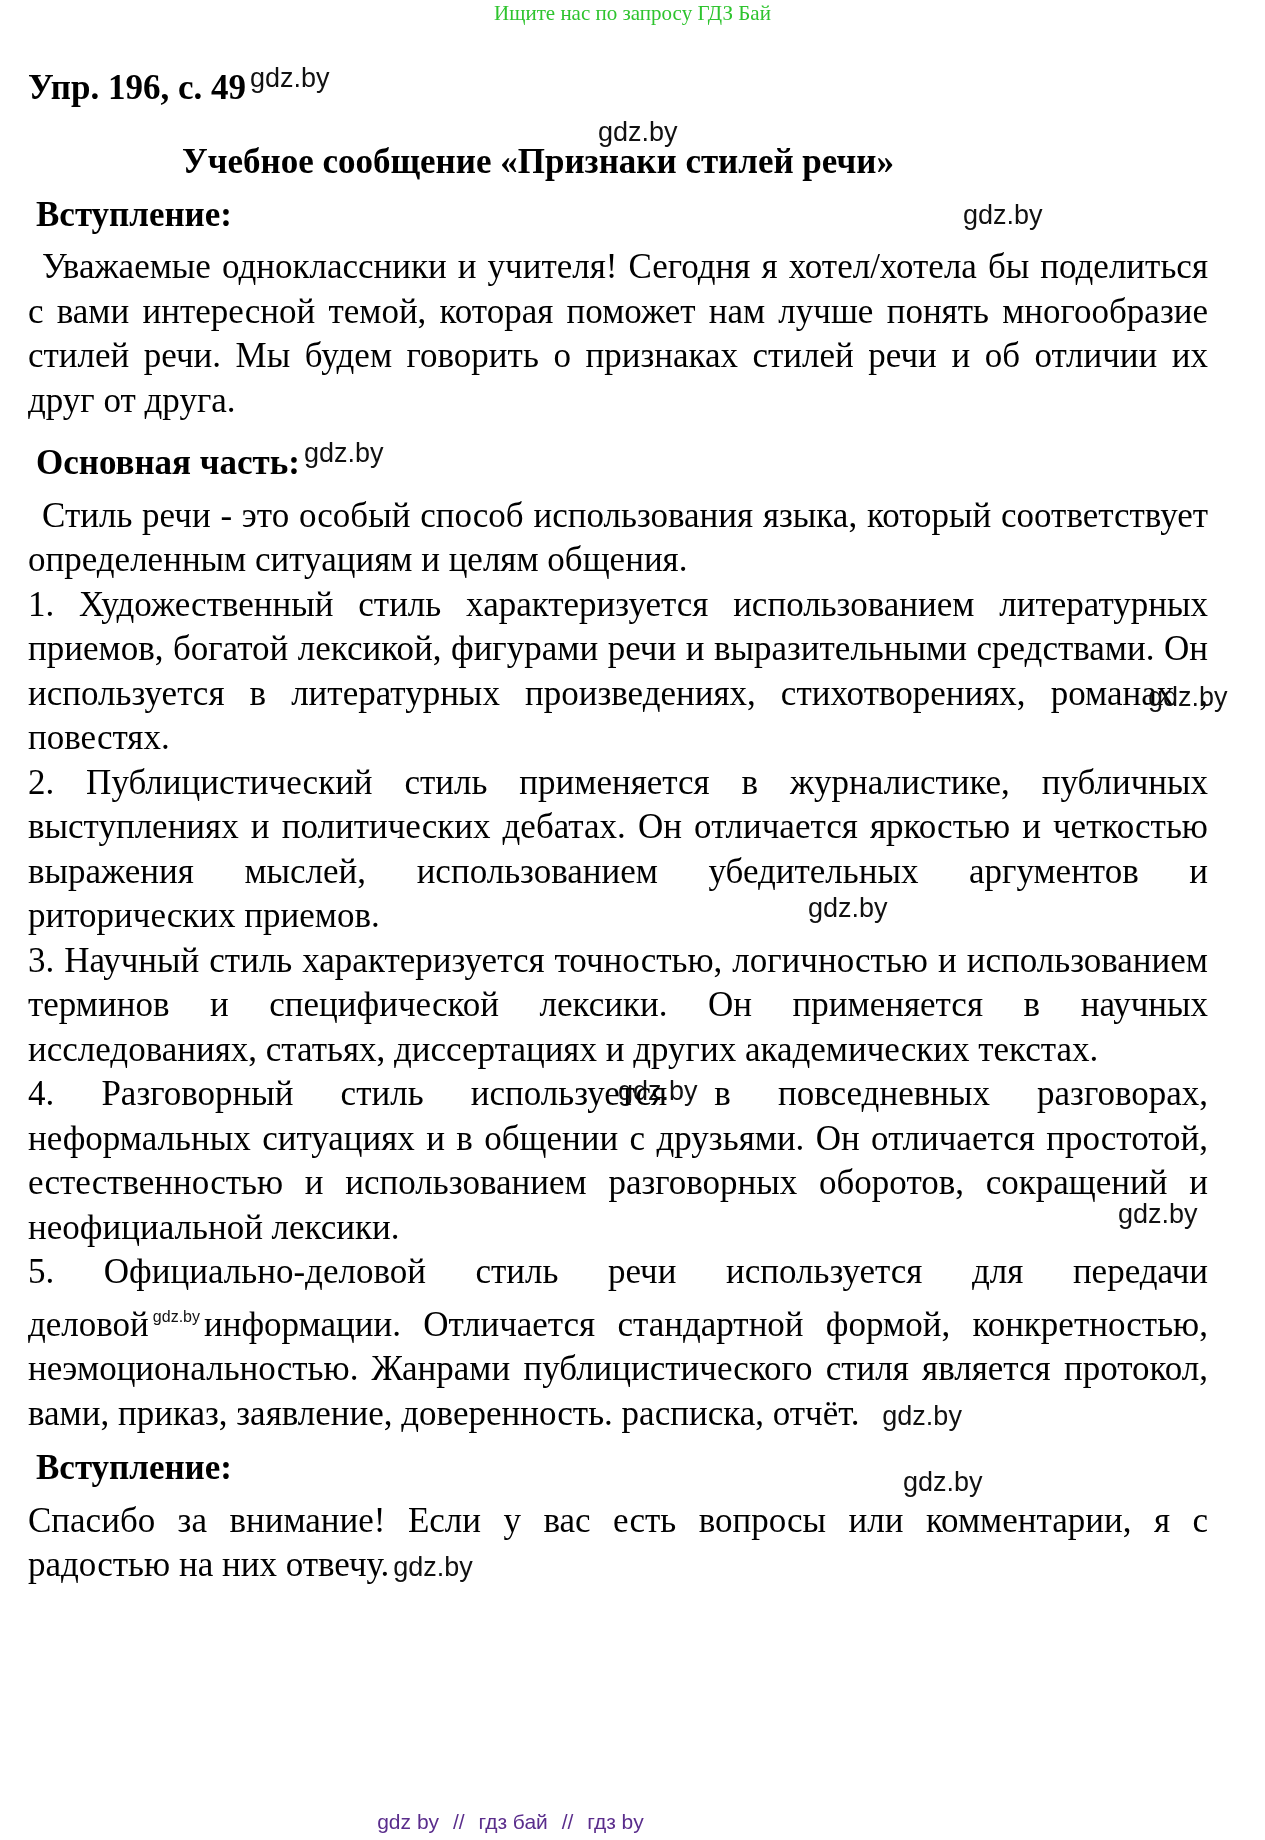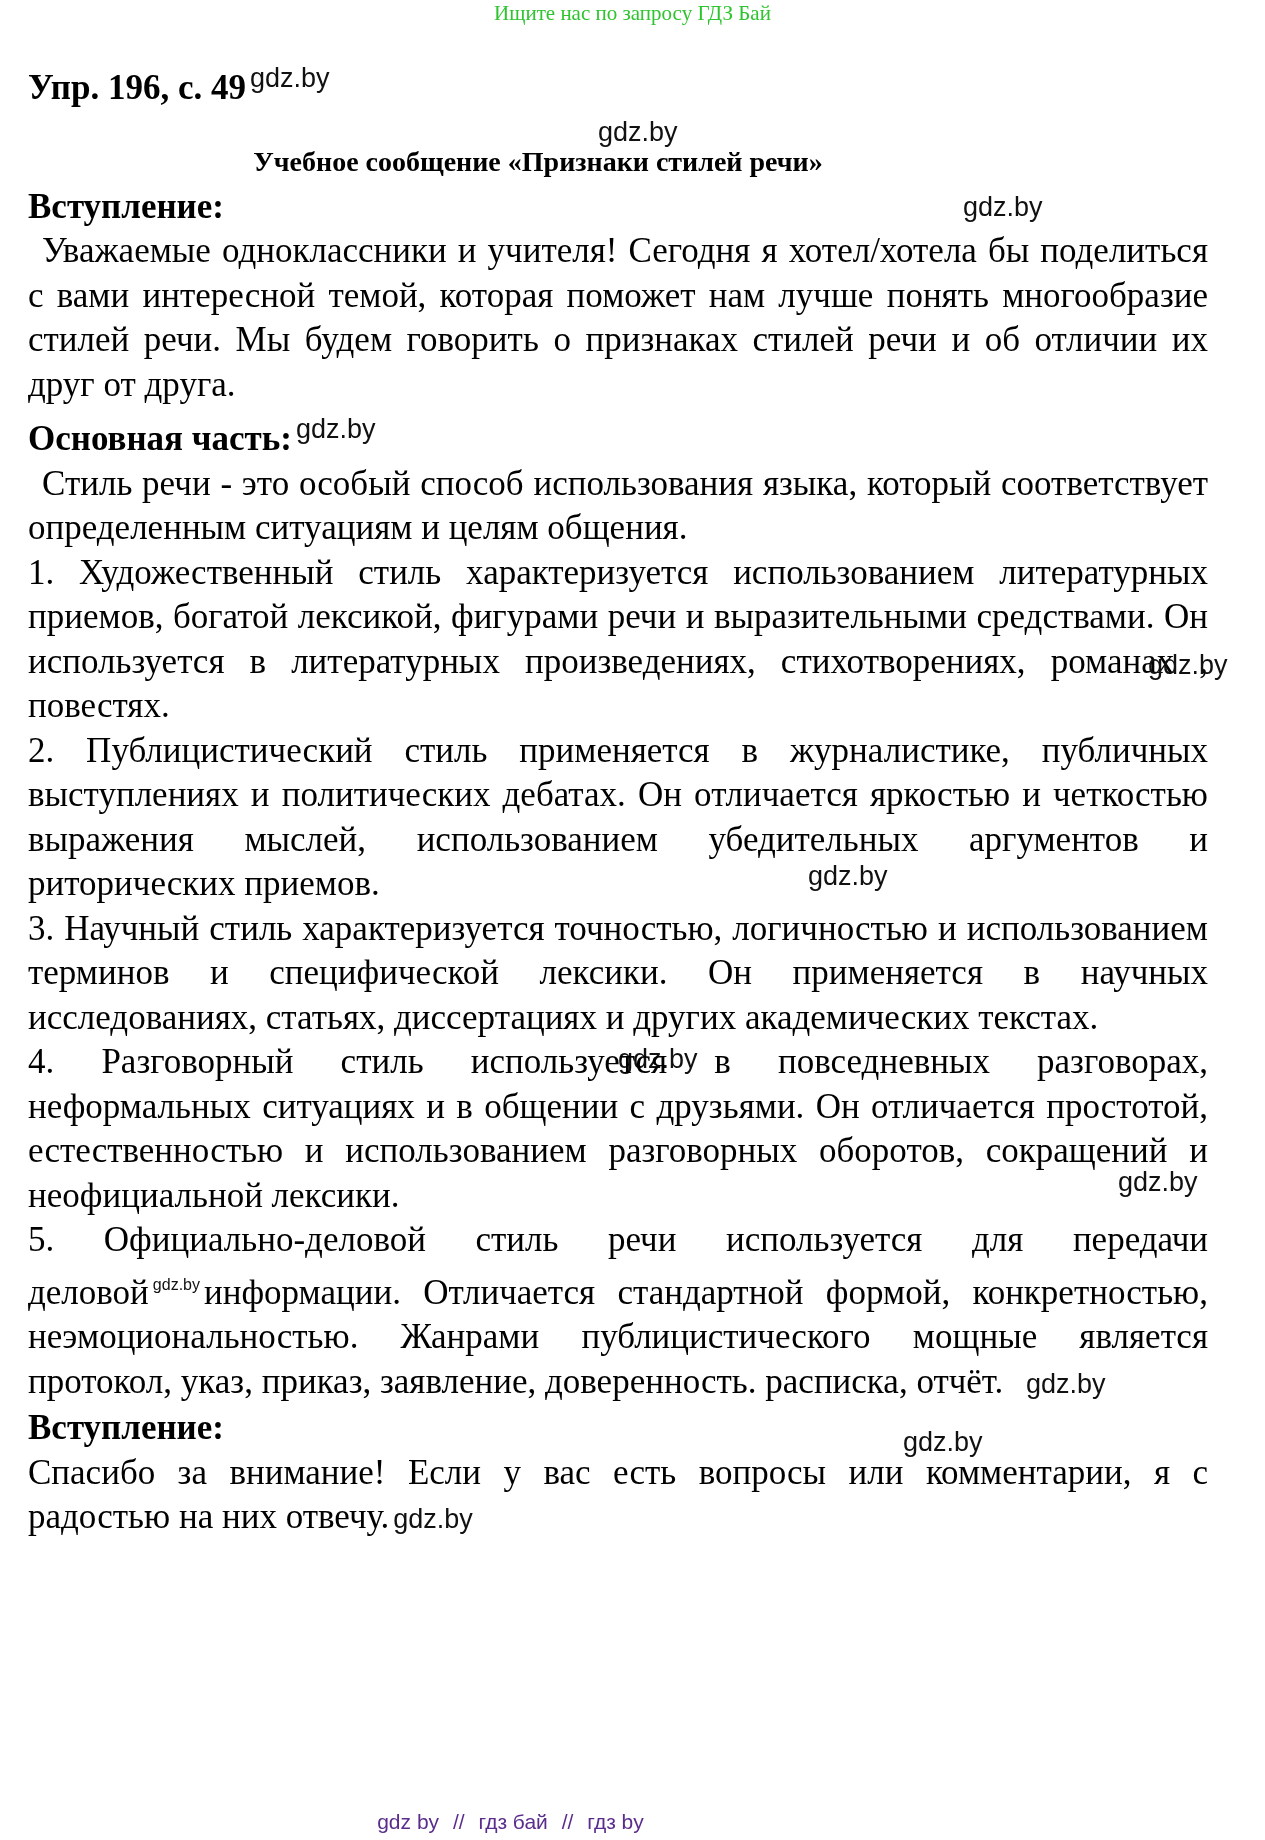--- a/index.html
+++ b/index.html
@@ -9,21 +9,21 @@
     font-family: Liberation Serif, serif; font-size: 21px; color: #2ec42e;
     line-height: 26px;
   }
   .page {
     position: absolute; left: 28px; top: 52px; width: 1180px;
     font-family: "Liberation Serif", serif; color: #000; font-size: 35px;
     line-height: 44.5px;
   }
   .ex-title { font-weight: bold; font-size: 35px; margin: 0; height: 52px; line-height: 52px; }
   .doc-title { font-weight: bold; text-align: center; margin: 0; padding-left: 60px; width: 900px; }
-  .section-heading { font-weight: bold; margin: 0; }
+  .section-heading { font-weight: bold; margin: 8px; }
   p { margin: 0; text-align: justify; text-align-last: left; }
   .indent { text-indent: 14px; }
   .wm {
     font-family: "Liberation Sans", sans-serif; font-weight: normal; font-size: 27px; color: #111;
   }
   .wm-abs { position: absolute; }
   .wm-sup { font-size: 27px; vertical-align: 12px; margin-left: 4px; }
   .wm-tiny { font-size: 16px; vertical-align: 14px; margin: 0 4px; }
   .footer-links {
     position: absolute; bottom: 6px; left: 0; width: 1021px; text-align: center;
@@ -36,21 +36,21 @@
 
 <div class="top-banner">Ищите нас по запросу ГДЗ Бай</div>
 
 <div class="page">
   <h1 class="ex-title"><span>Упр. 196, с. 49</span><span class="wm wm-sup">gdz.by</span></h1>
 
   <div style="height:36px; position:relative;">
     <span class="wm wm-abs" style="left:570px; top:6px;">gdz.by</span>
   </div>
 
-  <h2 class="doc-title" style="font-size:28px;">Учебное сообщение «Признаки стилей речи»</h2>
+  <h2 class="doc-title" style="font-size:35px;">Учебное сообщение «Признаки стилей речи»</h2>
 
   <div style="position:relative;">
     <span class="wm wm-abs" style="left:935px; top:0px;">gdz.by</span>
     <h3 class="section-heading" style="font-size:35px;">Вступление:</h3>
     <p class="indent">Уважаемые одноклассники и учителя! Сегодня я хотел/хотела бы поделиться с вами интересной темой, которая поможет нам лучше понять многообразие стилей речи. Мы будем говорить о признаках стилей речи и об отличии их друг от друга.</p>
   </div>
 
   <div>
     <h3 class="section-heading" style="font-size:35px;"><span>Основная часть:</span><span class="wm wm-sup">gdz.by</span></h3>
     <p class="indent">Стиль речи - это особый способ использования языка, который соответствует определенным ситуациям и целям общения.</p>
@@ -69,21 +69,21 @@
       <p>3. Научный стиль  характеризуется точностью, логичностью и использованием терминов и специфической лексики. Он применяется в научных исследованиях, статьях, диссертациях и других академических текстах.</p>
       <span class="wm wm-abs" style="left:590px; top:130px;">gdz.by</span>
     </div>
 
     <div style="position:relative;">
       <p>4. Разговорный стиль используется в повседневных разговорах, неформальных ситуациях и в общении с друзьями. Он отличается простотой, естественностью и использованием разговорных оборотов, сокращений и неофициальной лексики.</p>
       <span class="wm wm-abs" style="left:1090px; top:120px;">gdz.by</span>
     </div>
 
     <div style="position:relative;">
-      <p><span>5. Официально-деловой стиль речи используется для передачи деловой</span><span class="wm wm-tiny">gdz.by</span><span>информации. Отличается стандартной формой, конкретностью, неэмоциональностью. Жанрами публицистического мощные является протокол, указ, приказ, заявление, доверенность. расписка, отчёт.</span> <span class="wm" style="margin-left:14px;">gdz.by</span></p>
+      <p><span>5. Официально-деловой стиль речи используется для передачи деловой</span><span class="wm wm-tiny">gdz.by</span><span>информации. Отличается стандартной формой, конкретностью, неэмоциональностью. Жанрами публицистического стиля является протокол, вами, приказ, заявление, доверенность. расписка, отчёт.</span> <span class="wm" style="margin-left:14px;">gdz.by</span></p>
     </div>
   </div>
 
   <div style="position:relative;">
     <h3 class="section-heading" style="font-size:35px;">Вступление:</h3>
     <span class="wm wm-abs" style="left:875px; top:14px;">gdz.by</span>
     <p><span>Спасибо за внимание! Если у вас есть вопросы или комментарии, я с радостью на них отвечу.</span><span class="wm" style="margin-left:4px;">gdz.by</span></p>
   </div>
 </div>
 

